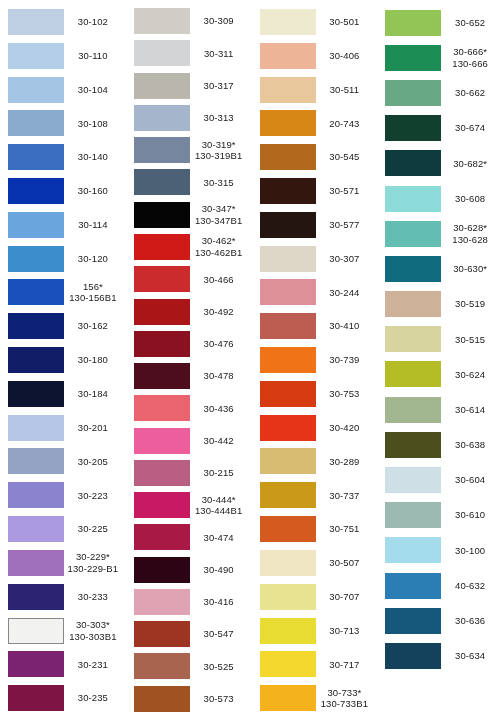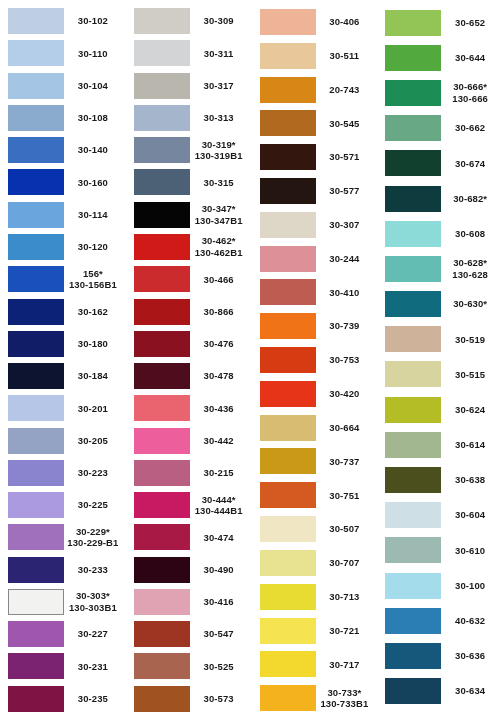--- a/index.html
+++ b/index.html
@@ -20,21 +20,20 @@
     display: flex;
     flex-direction: row;
     box-sizing: border-box;
     padding-top: 5px;
   }
   .swatch-column {
     width: 125.75px;
     display: flex;
     flex-direction: column;
     box-sizing: border-box;
-    font-weight: bold;
   }
   .swatch-row {
     height: 35.2px;
     display: flex;
     flex-direction: row;
     align-items: center;
     box-sizing: border-box;
   }
   .swatch-chip {
     width: 56px;
@@ -135,24 +134,20 @@
       </div>
       <div class="swatch-row">
         <div class="swatch-chip" style="background-color: rgb(43, 36, 115);"></div>
         <div class="swatch-label"><span>30-233</span></div>
       </div>
       <div class="swatch-row">
         <div class="swatch-chip outlined" style="background-color: rgb(242, 242, 240);"></div>
         <div class="swatch-label"><span>30-303*</span><span class="line2">130-303B1</span></div>
       </div>
       <div class="swatch-row">
-        <div class="swatch-chip" style="background-color: rgb(159, 86, 173);"></div>
-        <div class="swatch-label"><span>30-227</span></div>
-      </div>
-      <div class="swatch-row">
         <div class="swatch-chip" style="background-color: rgb(123, 35, 112);"></div>
         <div class="swatch-label"><span>30-231</span></div>
       </div>
       <div class="swatch-row">
         <div class="swatch-chip" style="background-color: rgb(125, 20, 67);"></div>
         <div class="swatch-label"><span>30-235</span></div>
       </div>
     </div>
     <div class="swatch-column">
       <div class="swatch-row">
@@ -186,21 +181,21 @@
       <div class="swatch-row">
         <div class="swatch-chip" style="background-color: rgb(207, 26, 23);"></div>
         <div class="swatch-label"><span>30-462*</span><span class="line2">130-462B1</span></div>
       </div>
       <div class="swatch-row">
         <div class="swatch-chip" style="background-color: rgb(204, 43, 46);"></div>
         <div class="swatch-label"><span>30-466</span></div>
       </div>
       <div class="swatch-row">
         <div class="swatch-chip" style="background-color: rgb(170, 21, 24);"></div>
-        <div class="swatch-label"><span>30-866</span></div>
+        <div class="swatch-label"><span>30-492</span></div>
       </div>
       <div class="swatch-row">
         <div class="swatch-chip" style="background-color: rgb(138, 18, 32);"></div>
         <div class="swatch-label"><span>30-476</span></div>
       </div>
       <div class="swatch-row">
         <div class="swatch-chip" style="background-color: rgb(77, 13, 28);"></div>
         <div class="swatch-label"><span>30-478</span></div>
       </div>
       <div class="swatch-row">
@@ -239,20 +234,24 @@
         <div class="swatch-chip" style="background-color: rgb(169, 100, 80);"></div>
         <div class="swatch-label"><span>30-525</span></div>
       </div>
       <div class="swatch-row">
         <div class="swatch-chip" style="background-color: rgb(160, 83, 32);"></div>
         <div class="swatch-label"><span>30-573</span></div>
       </div>
     </div>
     <div class="swatch-column">
       <div class="swatch-row">
+        <div class="swatch-chip" style="background-color: rgb(238, 234, 208);"></div>
+        <div class="swatch-label"><span>30-501</span></div>
+      </div>
+      <div class="swatch-row">
         <div class="swatch-chip" style="background-color: rgb(237, 180, 152);"></div>
         <div class="swatch-label"><span>30-406</span></div>
       </div>
       <div class="swatch-row">
         <div class="swatch-chip" style="background-color: rgb(232, 199, 154);"></div>
         <div class="swatch-label"><span>30-511</span></div>
       </div>
       <div class="swatch-row">
         <div class="swatch-chip" style="background-color: rgb(214, 135, 21);"></div>
         <div class="swatch-label"><span>20-743</span></div>
@@ -288,21 +287,21 @@
       <div class="swatch-row">
         <div class="swatch-chip" style="background-color: rgb(214, 59, 18);"></div>
         <div class="swatch-label"><span>30-753</span></div>
       </div>
       <div class="swatch-row">
         <div class="swatch-chip" style="background-color: rgb(229, 52, 24);"></div>
         <div class="swatch-label"><span>30-420</span></div>
       </div>
       <div class="swatch-row">
         <div class="swatch-chip" style="background-color: rgb(216, 188, 114);"></div>
-        <div class="swatch-label"><span>30-664</span></div>
+        <div class="swatch-label"><span>30-289</span></div>
       </div>
       <div class="swatch-row">
         <div class="swatch-chip" style="background-color: rgb(202, 153, 23);"></div>
         <div class="swatch-label"><span>30-737</span></div>
       </div>
       <div class="swatch-row">
         <div class="swatch-chip" style="background-color: rgb(213, 90, 32);"></div>
         <div class="swatch-label"><span>30-751</span></div>
       </div>
       <div class="swatch-row">
@@ -311,40 +310,32 @@
       </div>
       <div class="swatch-row">
         <div class="swatch-chip" style="background-color: rgb(232, 227, 145);"></div>
         <div class="swatch-label"><span>30-707</span></div>
       </div>
       <div class="swatch-row">
         <div class="swatch-chip" style="background-color: rgb(232, 220, 51);"></div>
         <div class="swatch-label"><span>30-713</span></div>
       </div>
       <div class="swatch-row">
-        <div class="swatch-chip" style="background-color: rgb(245, 228, 80);"></div>
-        <div class="swatch-label"><span>30-721</span></div>
-      </div>
-      <div class="swatch-row">
         <div class="swatch-chip" style="background-color: rgb(243, 217, 46);"></div>
         <div class="swatch-label"><span>30-717</span></div>
       </div>
       <div class="swatch-row">
         <div class="swatch-chip" style="background-color: rgb(244, 179, 28);"></div>
         <div class="swatch-label"><span>30-733*</span><span class="line2">130-733B1</span></div>
       </div>
     </div>
     <div class="swatch-column">
       <div class="swatch-row">
         <div class="swatch-chip" style="background-color: rgb(146, 196, 86);"></div>
         <div class="swatch-label"><span>30-652</span></div>
-      </div>
-      <div class="swatch-row">
-        <div class="swatch-chip" style="background-color: rgb(82, 170, 63);"></div>
-        <div class="swatch-label"><span>30-644</span></div>
       </div>
       <div class="swatch-row">
         <div class="swatch-chip" style="background-color: rgb(29, 141, 86);"></div>
         <div class="swatch-label"><span>30-666*</span><span class="line2">130-666</span></div>
       </div>
       <div class="swatch-row">
         <div class="swatch-chip" style="background-color: rgb(104, 168, 132);"></div>
         <div class="swatch-label"><span>30-662</span></div>
       </div>
       <div class="swatch-row">

